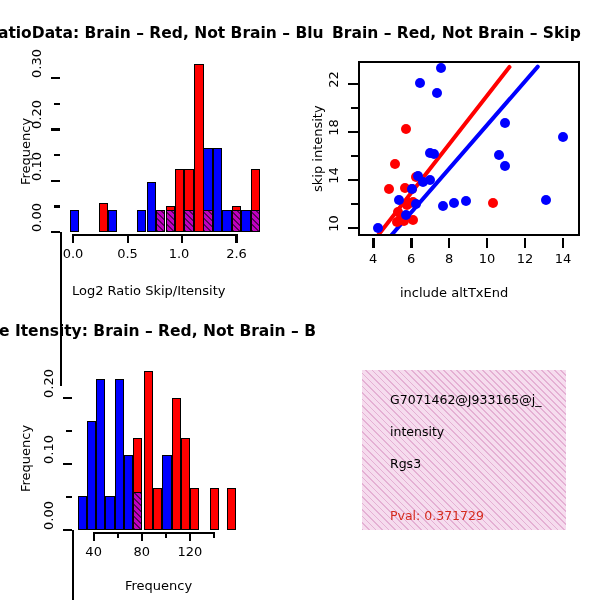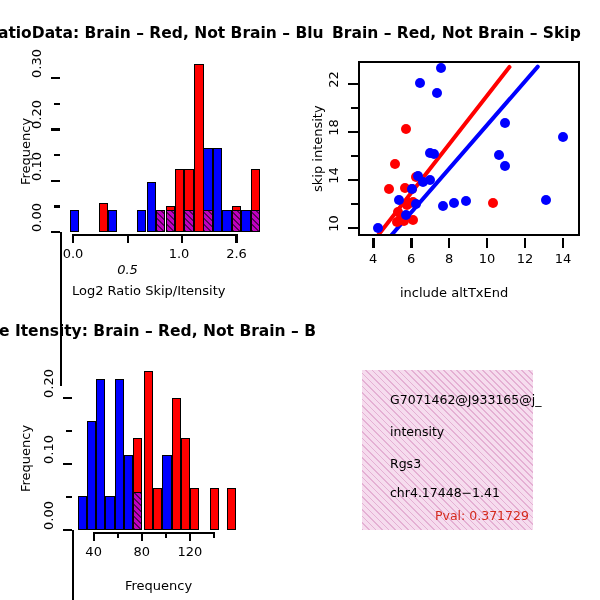--- a/index.html
+++ b/index.html
@@ -35,27 +35,27 @@
   .pt{position:absolute;width:10px;height:10px;border-radius:50%;
       transform:translate(-50%,-50%);}
   .pt.red{background:#FF0000;}
   .pt.blue{background:#0000FF;}
   .rline{position:absolute;height:4.2px;transform-origin:0 50%;border-radius:2px;}
   .rline.red{background:#FF0000;}
   .rline.blue{background:#0000FF;}
   .clip{position:absolute;overflow:hidden;}
 
   
-  #infobox{position:absolute;left:362px;top:370px;width:171px;height:160px;
+  #infobox{position:absolute;left:362px;top:370px;width:204px;height:160px;
      background-color:#F6DCEE;
      background-image:repeating-linear-gradient(45deg,
         rgba(214,140,190,.55) 0 1.3px, rgba(255,255,255,0) 1.3px 4.6px);
   }
   .iline{position:absolute;left:28px;font-size:12.5px;white-space:nowrap;color:#000;}
-  .iline.pval{color:#D52B1E;margin-left:45px;}
+  .iline.pval{color:#D52B1E;}
 </style>
 </head>
 <body>
 
 <div class="panel">
   <div class="ptitle" style="left:-14px;top:24px;">RatioData: Brain – Red, Not Brain – Blu</div>
 
   <div class="vlab" style="left:18px;top:185px;transform:rotate(-90deg);">Frequency</div>
   <div class="axlab" style="left:72px;top:283px;">Log2 Ratio Skip/Itensity</div>
 
@@ -95,21 +95,21 @@
       <div class="ticklab" style="left: 16px; top: 210px; width: 40px; transform: rotate(-90deg);">0.00</div>
       <div class="ticklab" style="left: 16px; top: 158.657px; width: 40px; transform: rotate(-90deg);">0.10</div>
       <div class="ticklab" style="left: 16px; top: 107.313px; width: 40px; transform: rotate(-90deg);">0.20</div>
       <div class="ticklab" style="left: 16px; top: 55.9701px; width: 40px; transform: rotate(-90deg);">0.30</div>
       <div class="axis-line" style="left: 73.0737px; top: 234px; width: 163.421px; height: 2.4px;"></div>
       <div class="tick" style="left: 72.0737px; top: 234px; width: 2.4px; height: 9px;"></div>
       <div class="tick" style="left: 126.547px; top: 234px; width: 2.4px; height: 9px;"></div>
       <div class="tick" style="left: 181.021px; top: 234px; width: 2.4px; height: 9px;"></div>
       <div class="tick" style="left: 235.495px; top: 234px; width: 2.4px; height: 9px;"></div>
       <div class="ticklab" style="left: 48.0737px; top: 246px; width: 50px;">0.0</div>
-      <div class="ticklab" style="left: 102.547px; top: 262px; width: 50px; font-style: italic;">0.5</div>
+      <div class="ticklab" style="left: 102.547px; top: 246px; width: 50px;">0.5</div>
       <div class="ticklab" style="left: 154px; top: 246px; width: 50px;">1.0</div>
       <div class="ticklab" style="left: 211.495px; top: 246px; width: 50px;">2.6</div>
     </div>
 </div>
 
 <div class="panel">
   <div class="ptitle" style="left:332px;top:24px;">Brain – Red, Not Brain – Skip</div>
 
   <div class="vlab" style="left:310px;top:192px;transform:rotate(-90deg);">skip intensity</div>
   <div class="axlab" style="left:400px;top:285px;">include altTxEnd</div>
@@ -227,15 +227,14 @@
       <div class="ticklab" style="left: 68.6522px; top: 544px; width: 50px;">40</div>
       <div class="ticklab" style="left: 116.768px; top: 544px; width: 50px;">80</div>
       <div class="ticklab" style="left: 164.884px; top: 544px; width: 50px;">120</div>
     </div>
 </div>
 
 <div id="infobox">
   <div class="iline" style="top:22px;">G7071462@J933165@j_</div>
   <div class="iline" style="top:54px;">intensity</div>
   <div class="iline" style="top:86px;">Rgs3</div>
-  <div class="iline" style="top:115px;">chr4.17448−1.41</div>
   <div class="iline pval" style="top:138px;">Pval: 0.371729</div>
 </div>
 
 </body></html>

